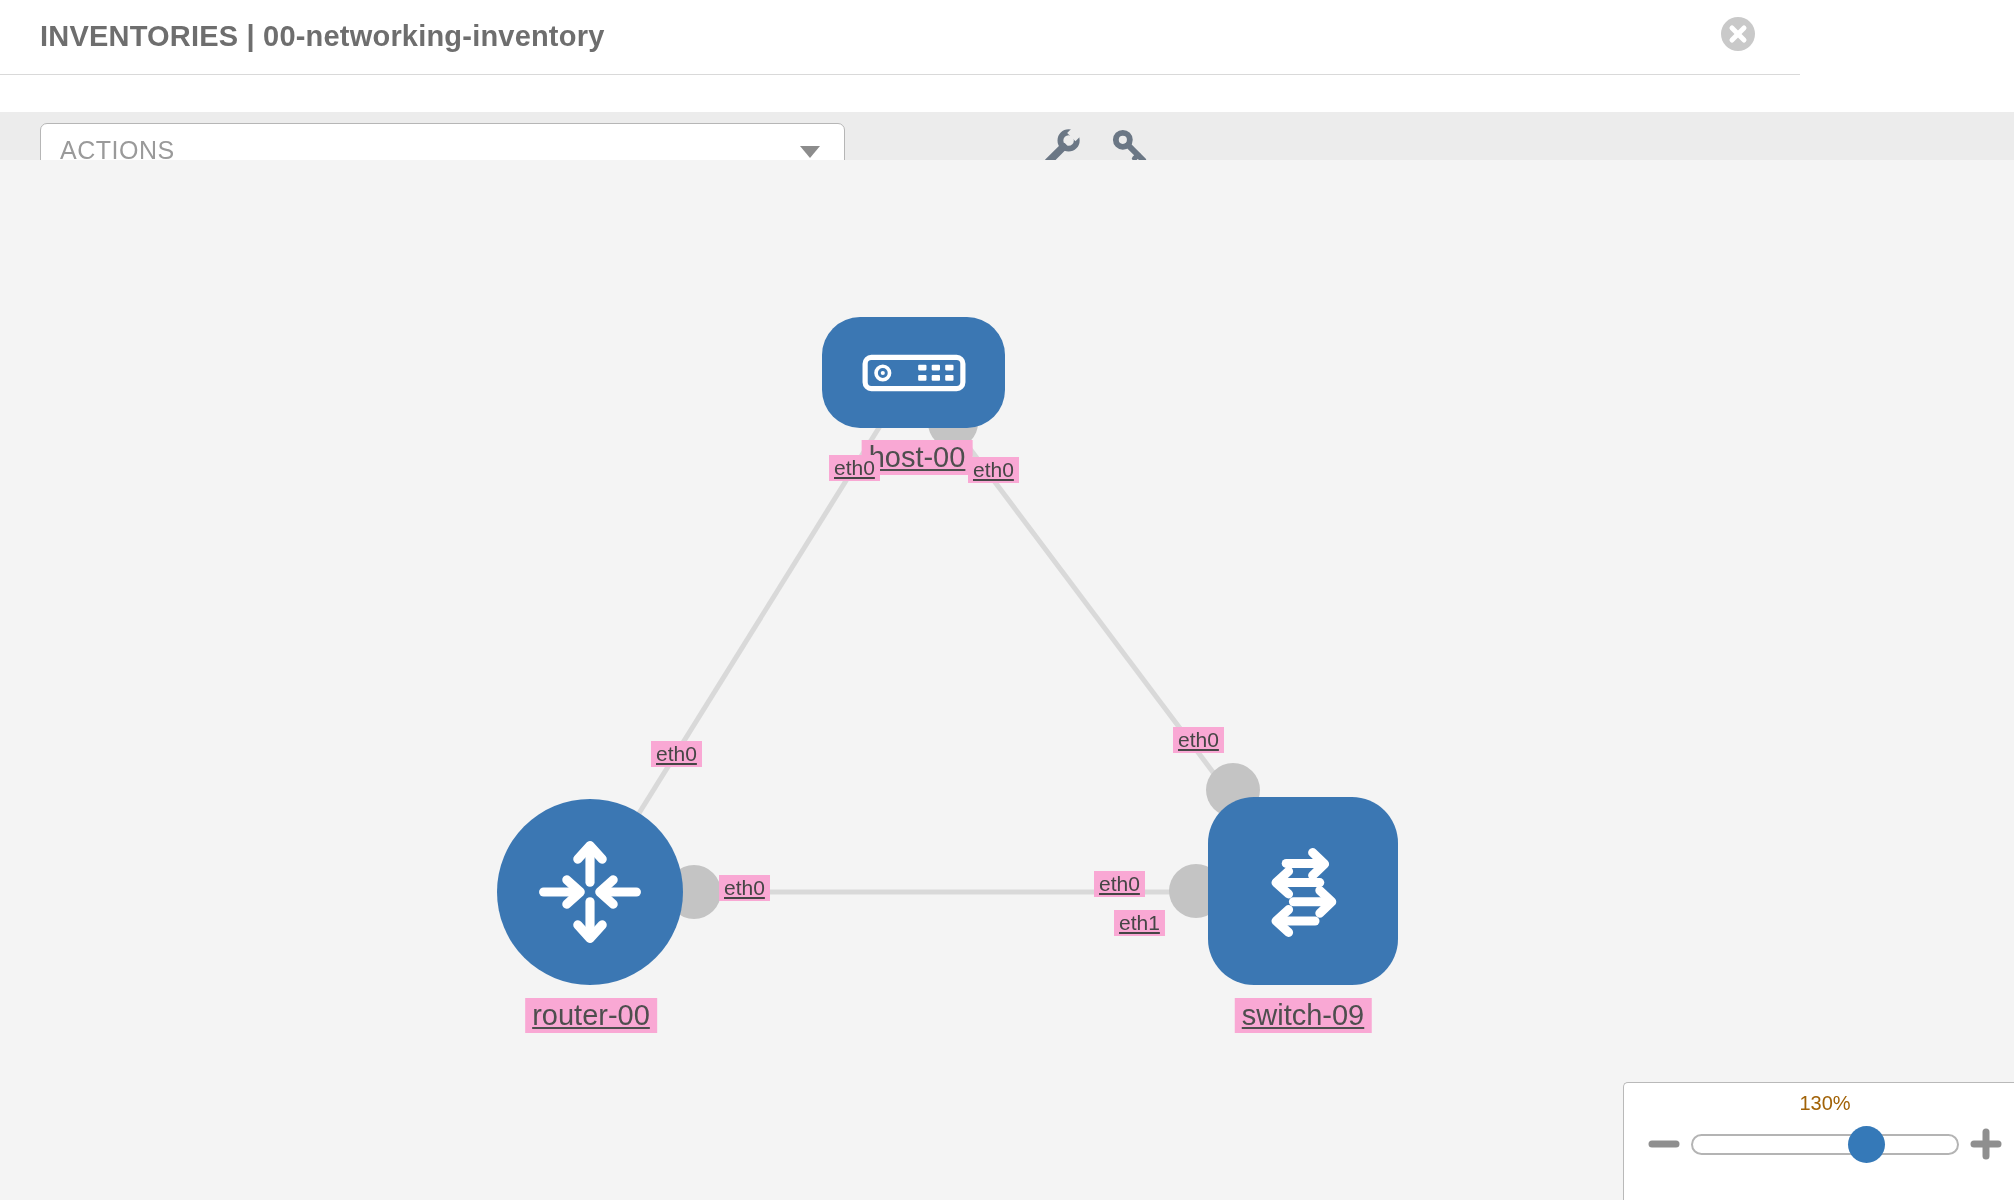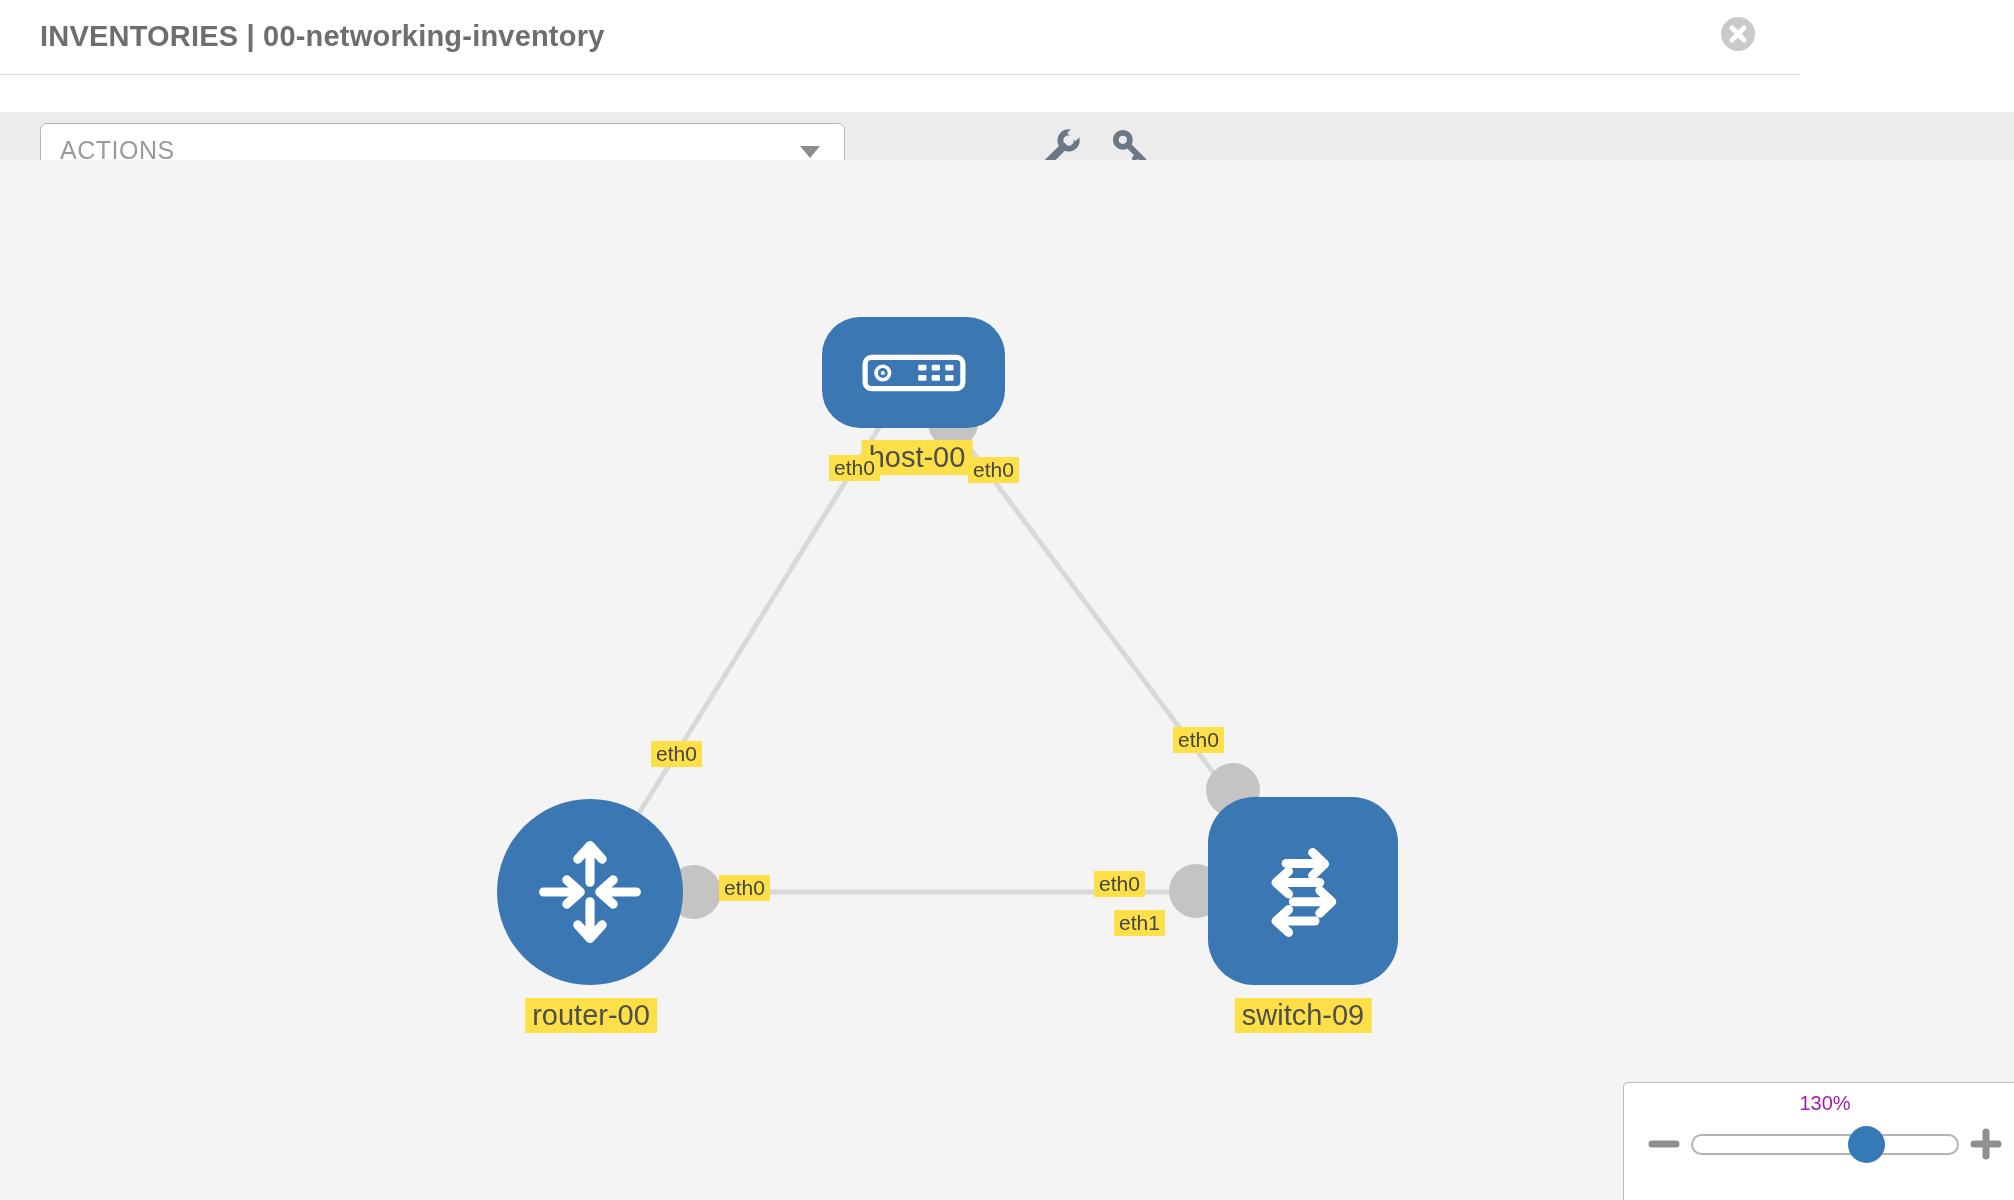--- a/index.html
+++ b/index.html
@@ -35,40 +35,40 @@
   
   .canvas { position:absolute; left:0; top:160px; width:2014px; height:1040px;
             background:#f4f4f4; }
   .wires  { position:absolute; left:0; top:0; z-index:1; }
   .node   { position:absolute; z-index:2; display:flex; align-items:center;
             justify-content:center; background:#3b77b3; cursor:pointer; }
   .node-host   { left:822px; top:157px; width:183px; height:111px; border-radius:38px; }
   .node-router { left:497px; top:639px; width:186px; height:186px; border-radius:50%; }
   .node-switch { left:1208px; top:637px; width:190px; height:188px; border-radius:46px; }
 
-  .chip { position:absolute; z-index:3; background:#fde047; white-space:nowrap; }
+  .chip { position:absolute; z-index:3; background:#f9a8d4; white-space:nowrap;text-decoration:underline; }
   .nodelabel { font-size:29px; color:#4e4e4e; padding:1px 7px; transform:translateX(-50%); }
   .iface     { font-size:21px; color:#454545; padding:1px 5px; }
   .lbl-host   { left:917px;  top:280px; }
   .lbl-router { left:591px;  top:838px; }
   .lbl-switch { left:1303px; top:838px; }
   .if-host-left    { left:829px;  top:295px; }
   .if-host-right   { left:968px;  top:297px; }
   .if-router-top   { left:651px;  top:581px; }
   .if-router-right { left:719px;  top:715px; }
   .if-switch-top   { left:1173px; top:567px; }
   .if-switch-left-hidden { left:1094px; top:711px; z-index:3; }
   .if-switch-left        { left:1114px; top:750px; z-index:4; }
 
   
   .zoompanel { position:absolute; right:0; bottom:0; width:391px; height:118px;
                background:#ffffff; border:1px solid #b9b9b9; border-right:none;
                border-bottom:none; border-top-left-radius:5px; z-index:5; }
   .zlevel { position:absolute; left:67px; top:9px; width:268px; text-align:center;
-            font-size:20px; color:#a21caf; }
+            font-size:20px; color:#a16207; }
   .zbtn { position:absolute; width:32px; height:32px; border:none; background:transparent;
           cursor:pointer; padding:0; }
   .zminus { left:24px; top:45px; }
   .zplus  { left:346px; top:45px; }
   .ztrack { position:absolute; left:67px; top:51px; width:268px; height:21px;
             background:#fff; border:2px solid #b4b4b4; border-radius:11px; cursor:pointer; }
   .zthumb { position:absolute; left:155px; top:-10px; width:37px; height:37px;
             border-radius:50%; background:#3579b8; cursor:grab; }
 </style>
 </head>

